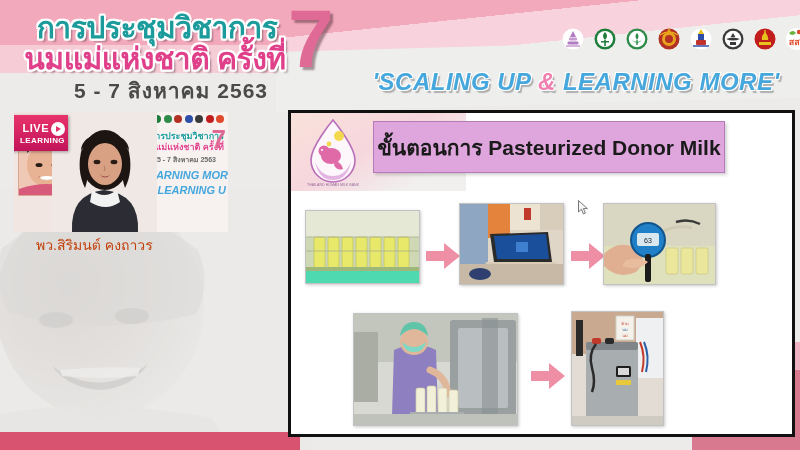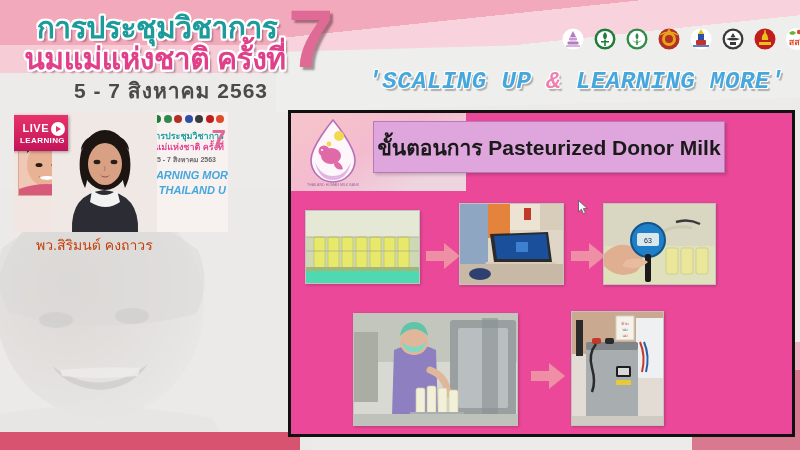--- a/index.html
+++ b/index.html
@@ -68,21 +68,20 @@
     position:absolute; left:288px; top:-2px;
     font-size:82px; font-weight:bold; line-height:82px;
     color:#e06a96;
     text-shadow:3px 3px 2px rgba(70,30,45,.45);
   }
   .hdr-tag {
     position:absolute; left:360px; top:68px; width:432px; text-align:center;
     font-size:24px; font-weight:bold; font-style:italic; color:#46a7dd;
     letter-spacing:0.5px; white-space:nowrap;
     text-shadow:-1px -1px 0 #fff,1px -1px 0 #fff,-1px 1px 0 #fff,1px 1px 0 #fff,2.5px 2.5px 1px rgba(60,60,70,.35);
-    font-family:Liberation Mono, monospace;
   }
   .hdr-tag .amp { color:#f07fb0; }
 
   
   .logos { position:absolute; left:560px; top:28px; display:flex; gap:6px; align-items:center; }
   .logo { width:26px; height:30px; display:flex; flex-direction:column; align-items:center; justify-content:flex-start; }
   .logo .mark { width:22px; height:22px; border-radius:50%; display:block; }
   .logo .cap { font-size:2.6px; color:#7a5a5a; line-height:3px; margin-top:1px; text-align:center; white-space:nowrap; overflow:hidden; width:26px;}
 
   
@@ -118,21 +117,21 @@
   .live-bot { font-size:8px; font-weight:bold; letter-spacing:.4px;}
 
   .speaker-name {
     position:absolute; left:36px; top:234px; width:212px;
     font-size:14px; color:#c2410c; white-space:nowrap;
   }
 
   
   .slide {
     position:absolute; left:288px; top:110px; width:507px; height:327px;
-    background:#ec4899; border:3px solid #111;
+    background:#ffffff; border:3px solid #111;
   }
   .slide-logo { position:absolute; left:8px; top:3px; width:68px; height:72px; }
   .slide-title {
     position:absolute; left:82px; top:8px; width:352px; height:52px;
     background:#dfa6de; border:1px solid #b67ab8;
     display:flex; align-items:center; justify-content:center;
     box-shadow:2px 2px 3px rgba(0,0,0,.18);
   }
   .slide-title span { font-size:21px; font-weight:bold; color:#1a1a1a; white-space:nowrap; }
   
@@ -278,21 +277,21 @@
         <div style="background:#2f4ea8"></div>
         <div style="background:#3a3a3a"></div>
         <div style="background:#c21d1d"></div>
         <div style="background:#e04a2a"></div>
       </div>
       <div class="vid-t1">การประชุมวิชาการ</div>
       <div class="vid-t2">นมแม่แห่งชาติ ครั้งที่</div>
       <div class="vid-7">7</div>
       <div class="vid-date">5 - 7 สิงหาคม 2563</div>
       <div class="vid-tag1">LEARNING MOR</div>
-      <div class="vid-tag2">THAILAND U</div>
+      <div class="vid-tag2">LEARNING U</div>
     </div>
 
     <div class="childpic">
       <svg viewBox="0 0 56 62" width="56" height="62">
           <rect width="56" height="62" fill="#f0c9b6"></rect>
           <ellipse cx="28" cy="30" rx="20" ry="22" fill="#e8b295"></ellipse>
           <path d="M8 18 Q28 -2 48 18 Q48 8 28 4 Q8 8 8 18Z" fill="#3a2a22"></path>
           <ellipse cx="20" cy="30" rx="3.5" ry="2" fill="#2a1d16"></ellipse>
           <ellipse cx="36" cy="30" rx="3.5" ry="2" fill="#2a1d16"></ellipse>
           <path d="M19 41 q9 8 18 0 q-9 5 -18 0Z" fill="#8d4a40"></path>

